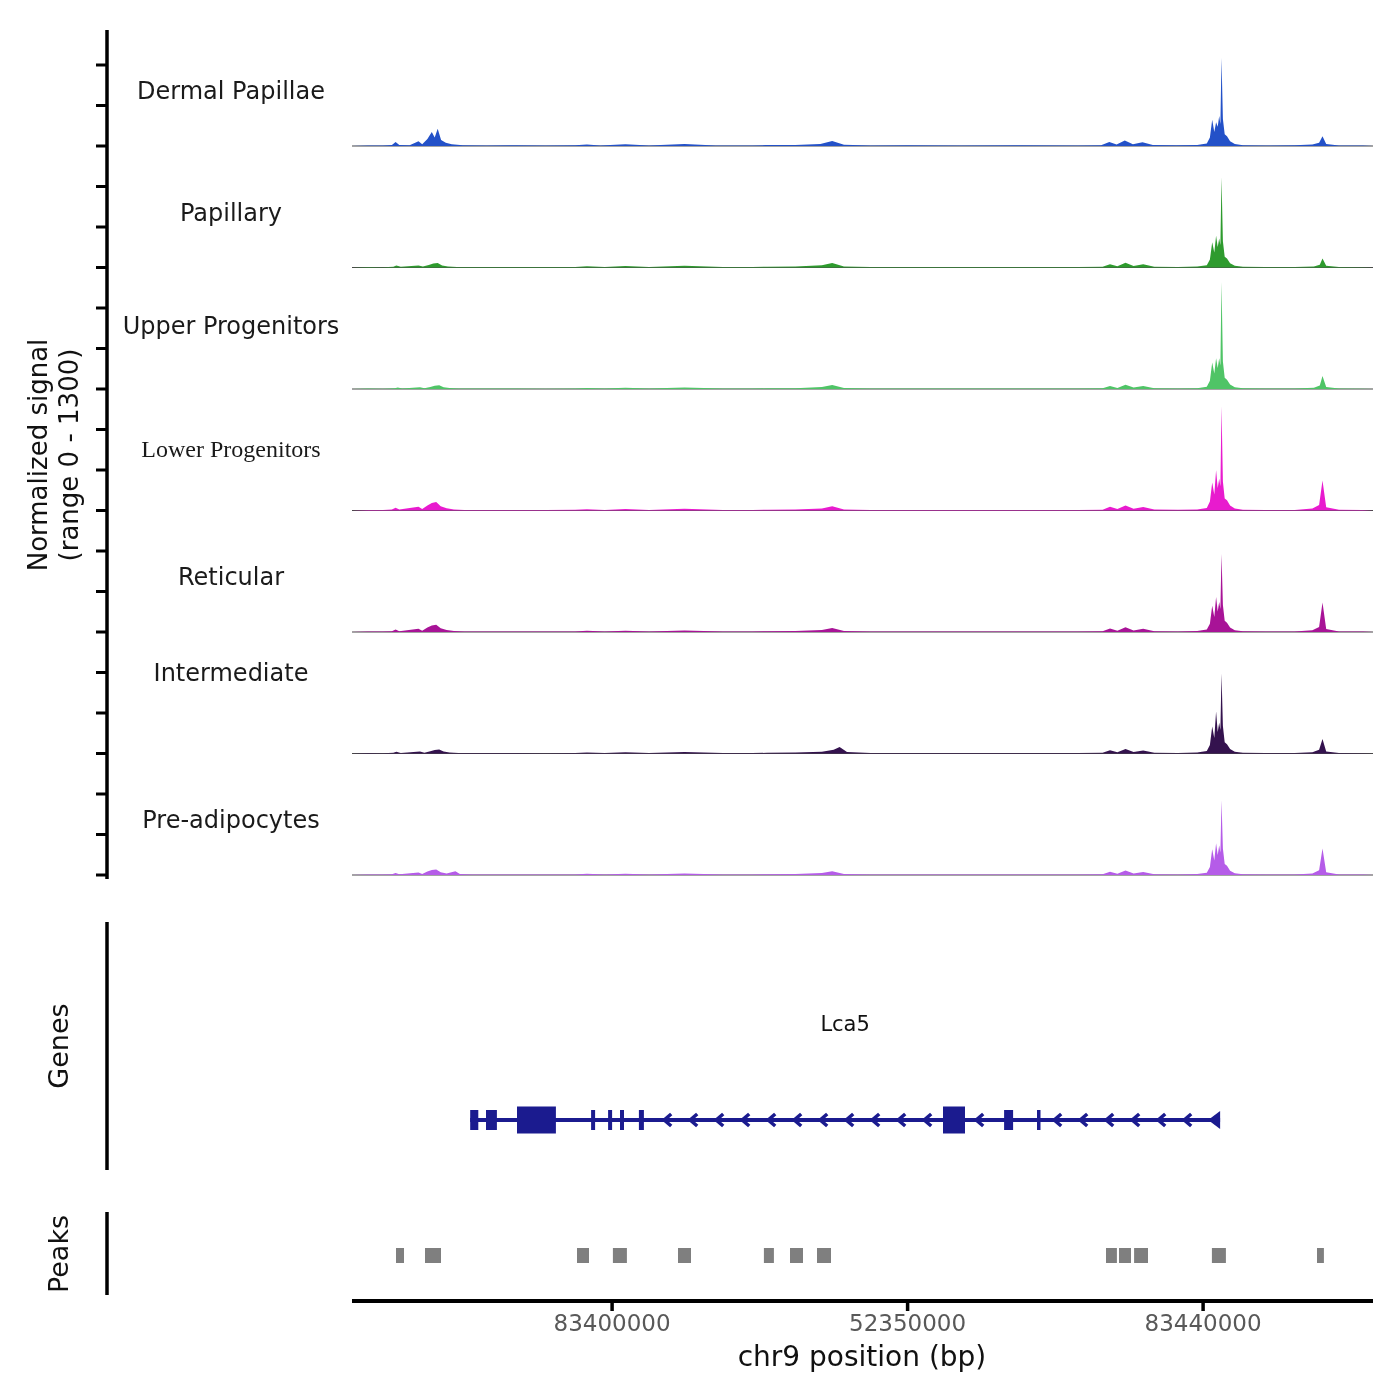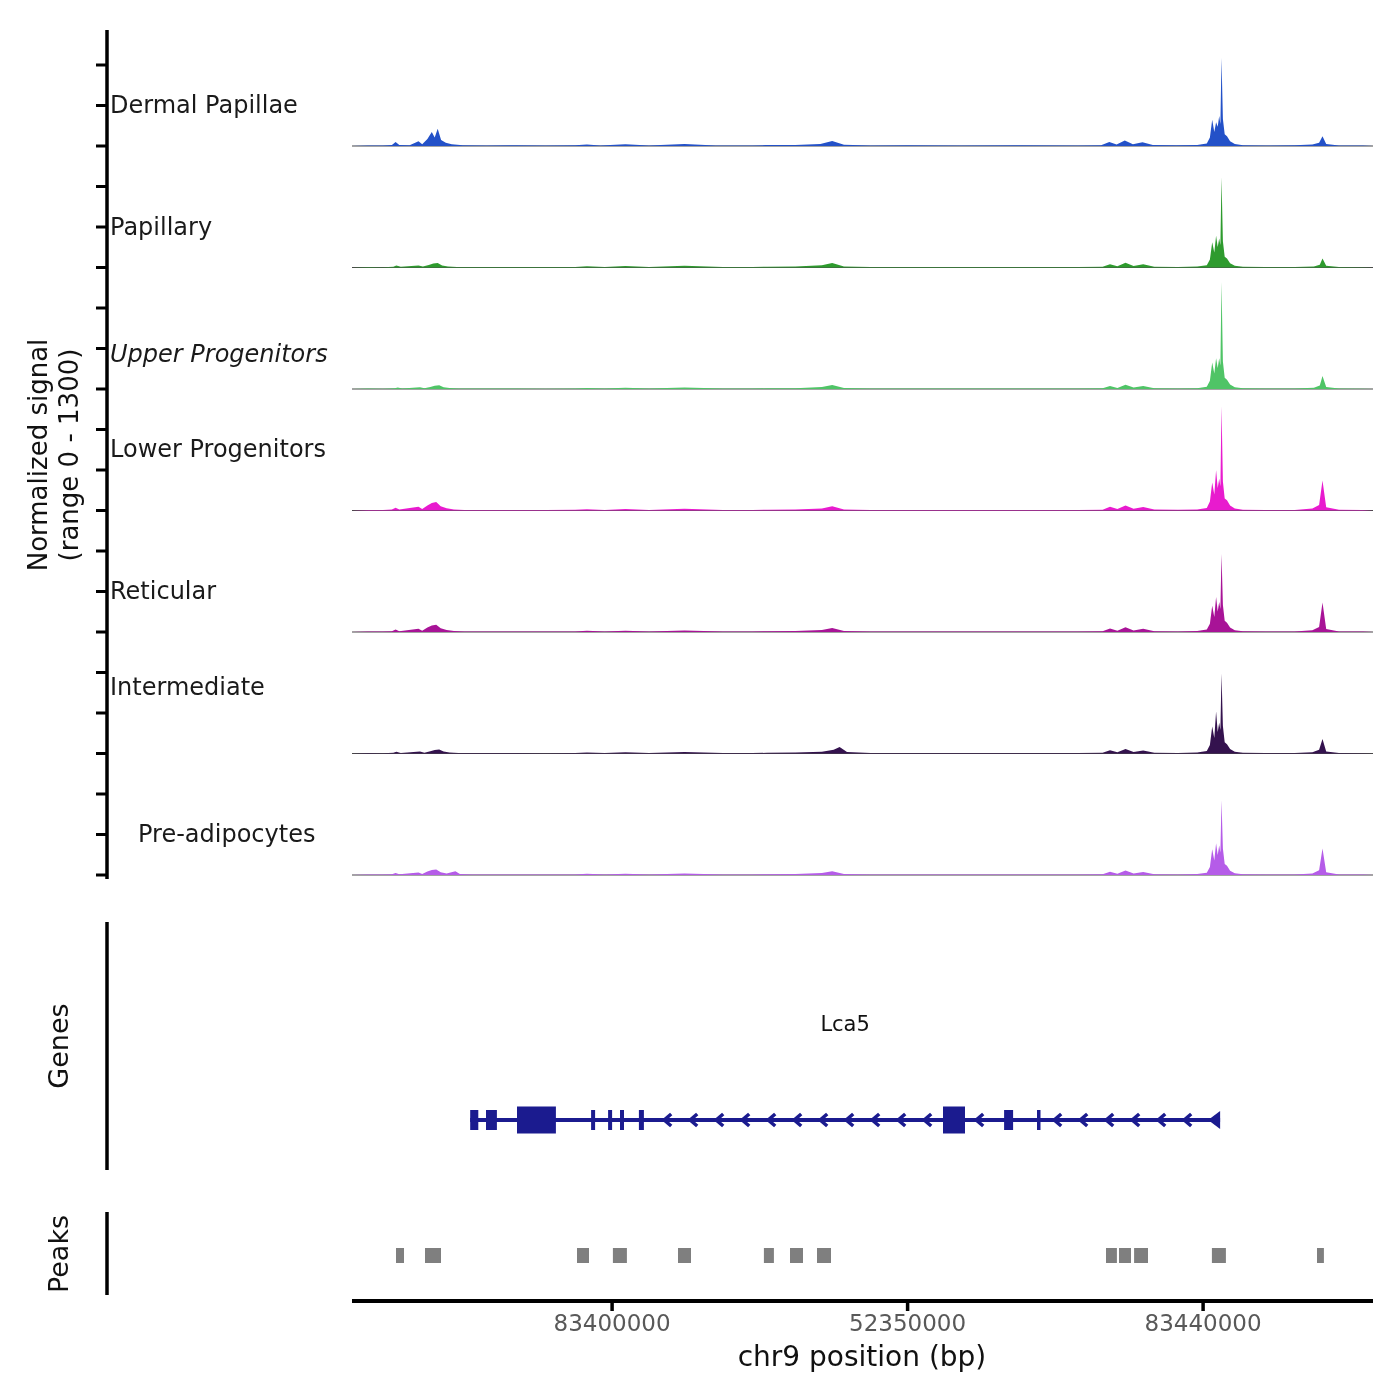--- a/index.html
+++ b/index.html
@@ -1,20 +1,20 @@
 <!DOCTYPE html>
 <html><head>
 <meta charset="utf-8">
 <style>
   html,body{margin:0;padding:0;background:#ffffff;}
   #fig{position:relative;width:1400px;height:1400px;background:#ffffff;overflow:hidden;
        font-family:"DejaVu Sans","Liberation Sans",sans-serif;}
   #gfx{position:absolute;left:0;top:0;}
-  .tracklab{position:absolute;left:110px;width:242px;text-align:left;
-            font-size:24px;line-height:30px;color:#1a1a1a;margin-top:14px;}
+  .tracklab{position:absolute;left:110px;width:242px;text-align:center;
+            font-size:24px;line-height:30px;color:#1a1a1a;}
   .xticklab{position:absolute;top:1310px;width:170px;text-align:center;
             font-size:23px;color:#595959;letter-spacing:0px;}
   .ylab{position:absolute;left:54px;top:455px;transform:translate(-50%,-50%) rotate(-90deg);
         text-align:center;font-size:26px;line-height:31px;color:#111;white-space:nowrap;}
   .seclab{position:absolute;transform:translate(-50%,-50%) rotate(-90deg);
         font-size:27px;color:#111;white-space:nowrap;}
   #genes-label{left:58px;top:1046px;}
   #peaks-label{left:58px;top:1254px;}
   .genename{position:absolute;width:140px;text-align:center;font-size:21px;color:#111;}
   .xtitle{position:absolute;left:862px;top:1340px;transform:translateX(-50%);
@@ -115,22 +115,22 @@
     <div class="ylab">
       <div>Normalized signal</div>
       <div>(range 0 - 1300)</div>
     </div>
     <div class="seclab" id="genes-label">Genes</div>
     <div class="seclab" id="peaks-label">Peaks</div>
     <div class="genename" id="gene-name" style="left: 775.139px; top: 1012px;">Lca5</div>
     <div class="xtitle">chr9 position (bp)</div>
   <div class="tracklab" style="top: 76px;">Dermal Papillae</div>
       <div class="tracklab" style="top: 197.5px;">Papillary</div>
-      <div class="tracklab" style="top: 325px; font-style: italic;">Upper Progenitors</div>
-      <div class="tracklab" style="top: 420px;">Lower Progenitors</div>
+      <div class="tracklab" style="top: 311px;">Upper Progenitors</div>
+      <div class="tracklab" style="top: 434px; font-family: Liberation Serif, serif;">Lower Progenitors</div>
       <div class="tracklab" style="top: 562px;">Reticular</div>
       <div class="tracklab" style="top: 658px;">Intermediate</div>
-      <div class="tracklab" style="top: 805px; padding-left: 28px;">Pre-adipocytes</div>
+      <div class="tracklab" style="top: 805px;">Pre-adipocytes</div>
       <div class="xticklab" style="left: 527.052px;">83400000</div>
       <div class="xticklab" style="left: 822.566px;">52350000</div>
       <div class="xticklab" style="left: 1118.08px;">83440000</div>
     </div>
 </div>
 
 </body></html>

